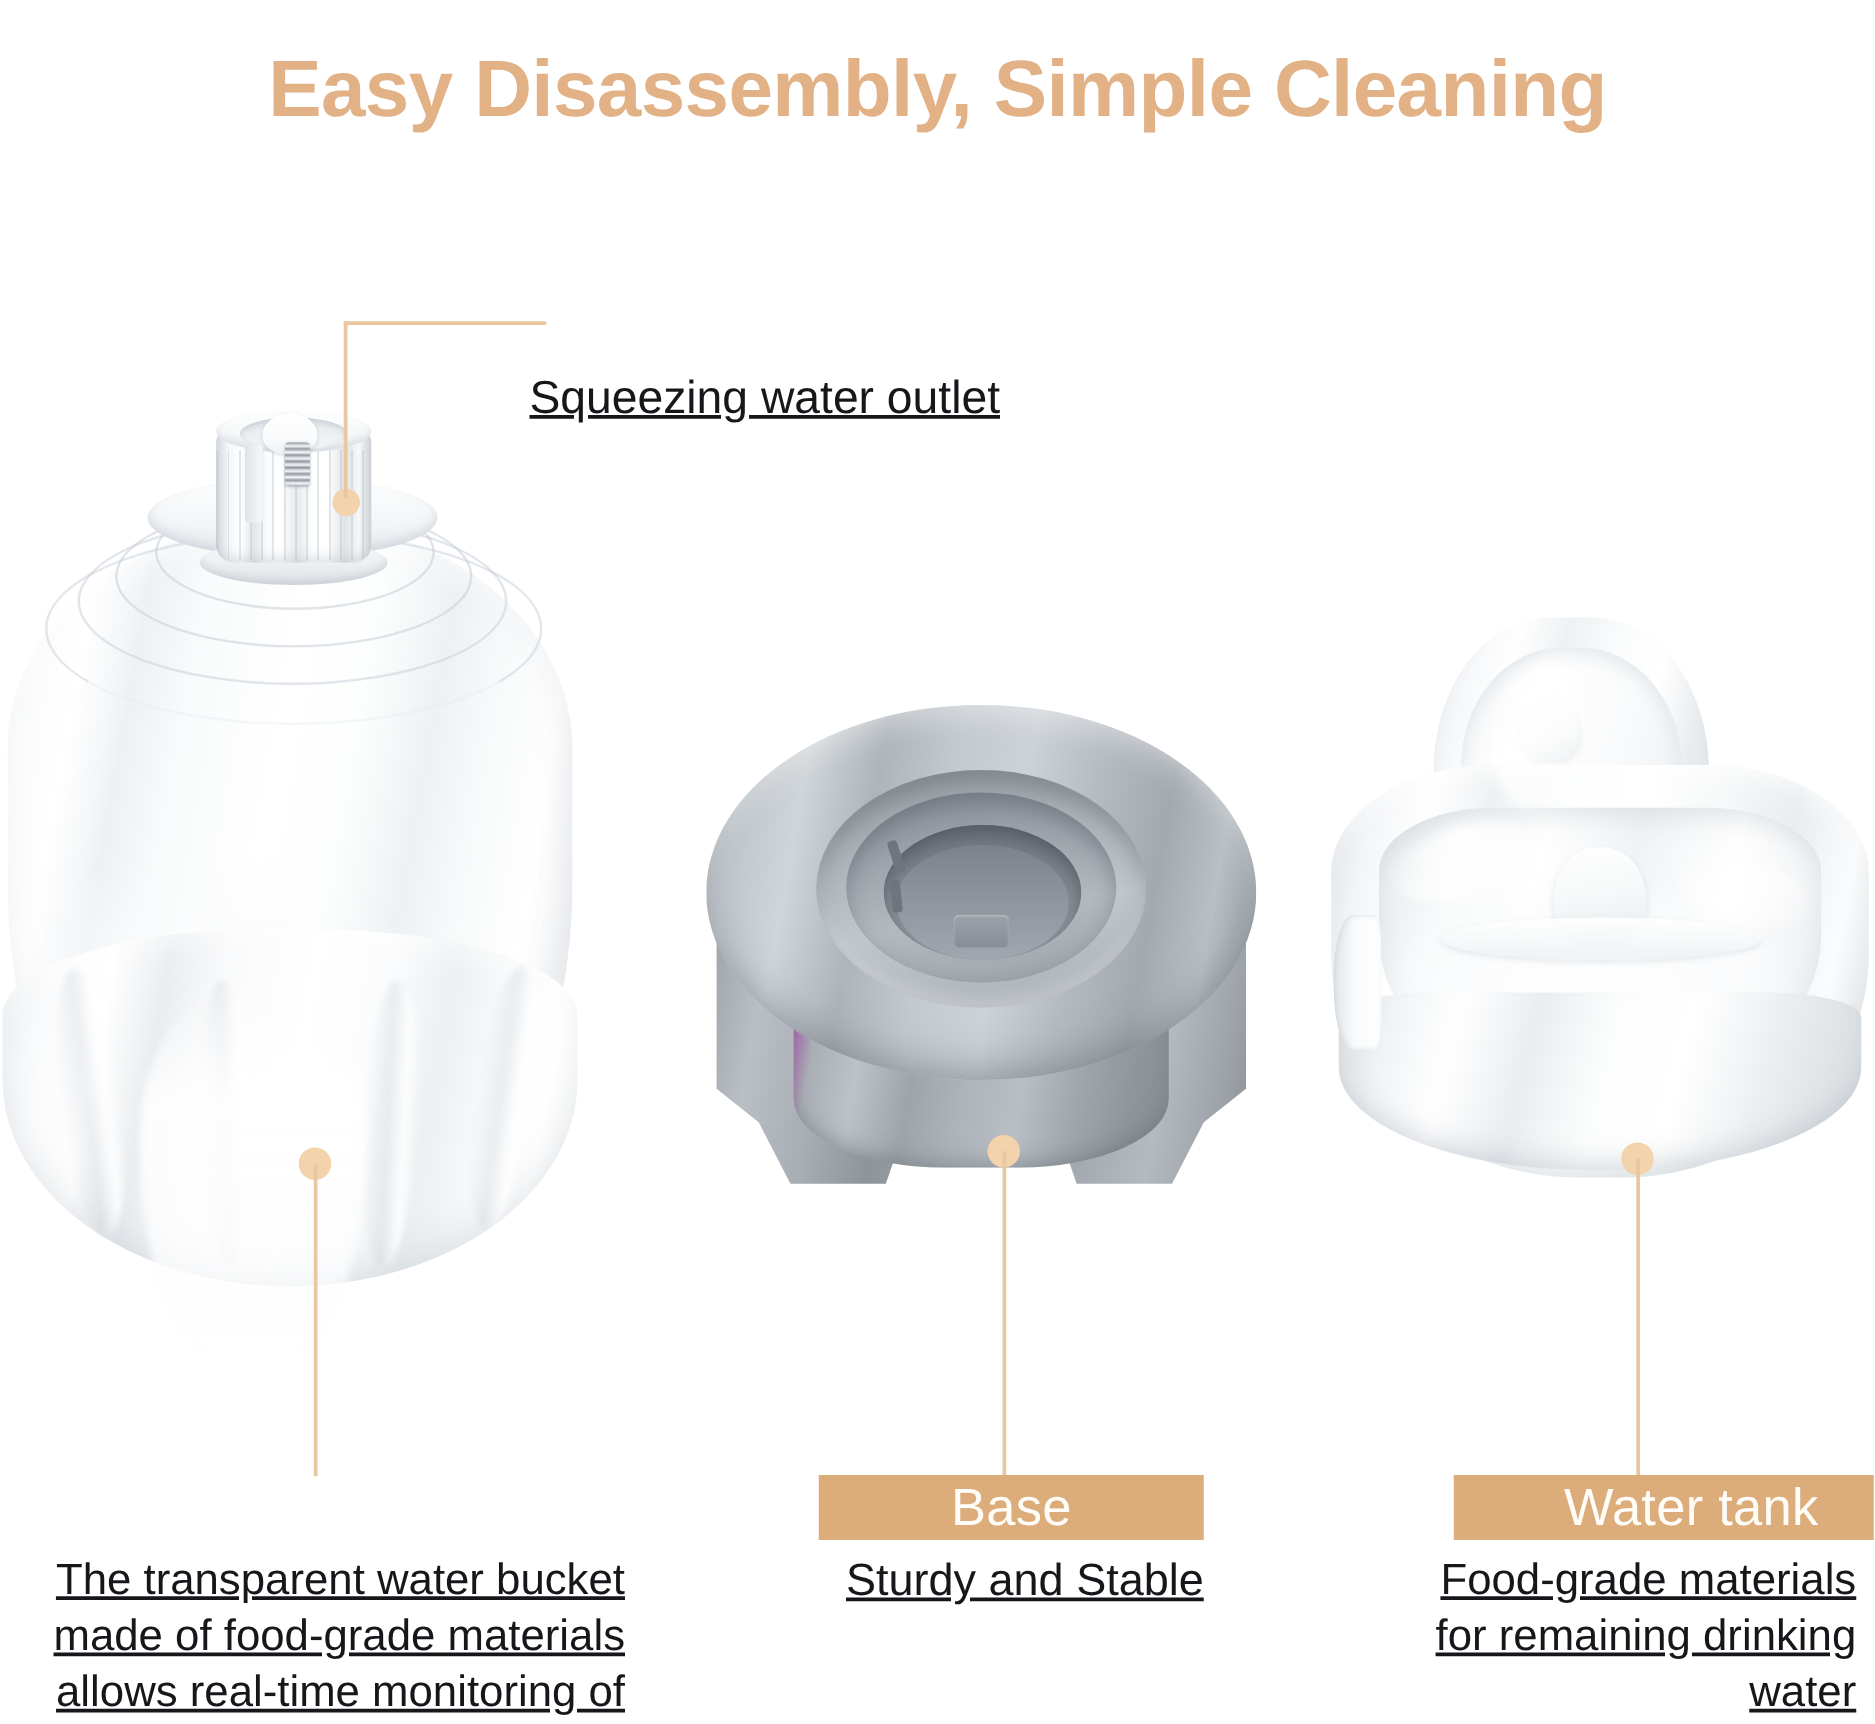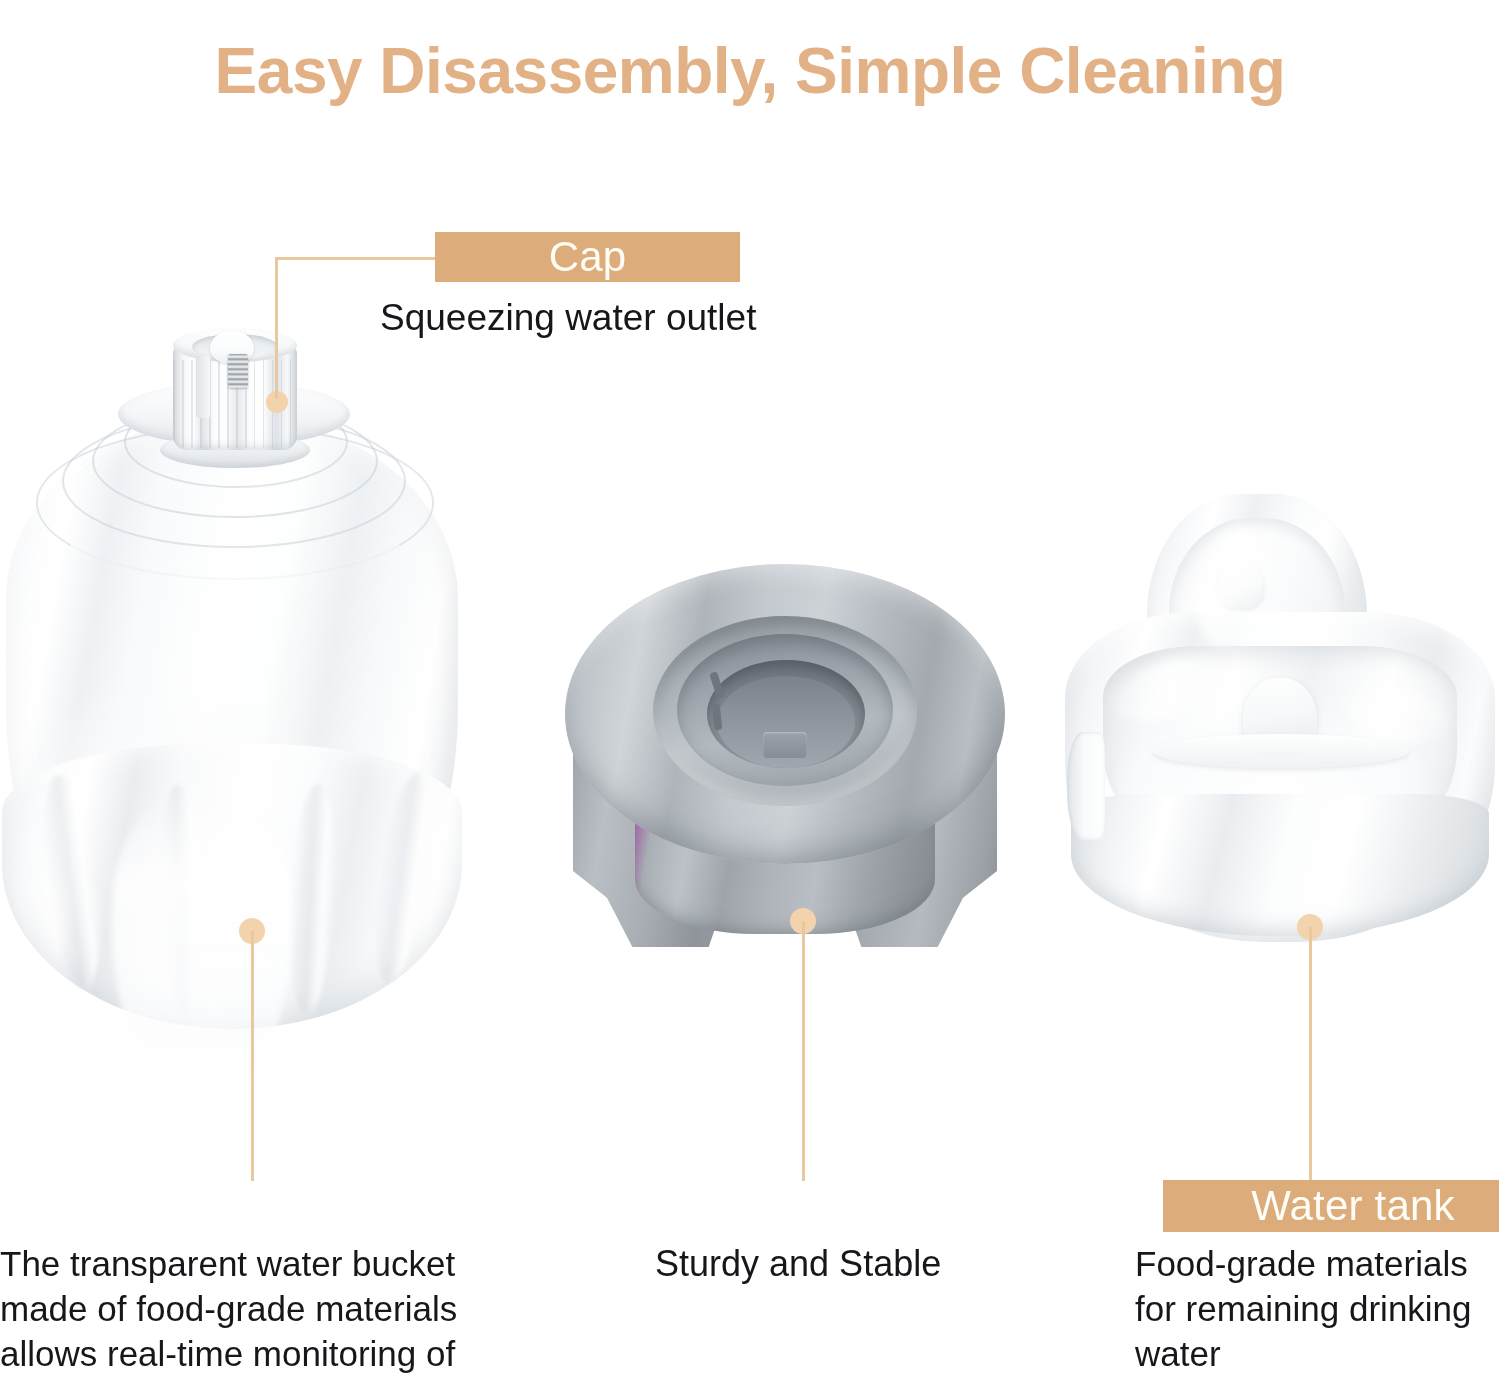--- a/index.html
+++ b/index.html
@@ -52,22 +52,23 @@
   .badge.b-buck  { left: 5px;    top: 1151px; width: 493px; height: 52px; font-size: 40px; }
   .badge.b-base  { left: 655px;  top: 1151px; width: 308px; height: 52px; }
   .badge.b-tank  { left: 1163px; top: 1151px; width: 292px; height: 52px; padding-left: 44px; }
 
   
   .desc {
     position: absolute;
     color: #16171a;
     font-size: 36px;
     line-height: 46px;
-    text-align: left;
+    text-align: right;
     white-space: pre-line;
+    text-decoration: underline;
   }
   .desc.d-cap  { left: 380px;  top: 266px;  width: 420px; font-size: 37px; }
   .desc.d-buck { left: 0px;    top: 1212px; width: 500px; font-size: 35px; line-height: 45px; }
   .desc.d-base { left: 655px;  top: 1212px; width: 308px; }
   .desc.d-tank { left: 1135px; top: 1212px; width: 350px; font-size: 35px; line-height: 45px; }
 
   
   .lead-v {
     position: absolute;
     width: 3px;
@@ -503,23 +504,23 @@
 
   <div class="lead-dot" style="left:239px; top:889px;"></div>
   <div class="lead-v" style="left:251px; top:902px; height:250px;"></div>
 
   <div class="lead-dot" style="left:790px; top:879px;"></div>
   <div class="lead-v" style="left:802px; top:892px; height:260px;"></div>
 
   <div class="lead-dot" style="left:1297px; top:885px;"></div>
   <div class="lead-v" style="left:1309px; top:898px; height:254px;"></div>
 
-  <div class="badge b-cap">Cap</div>
   <div class="desc d-cap">Squeezing water outlet</div>
 
   <div class="desc d-buck">The transparent water bucket made of food-grade materials allows real-time monitoring of remaining water levels</div>
 
+  <div class="badge b-base">Base</div>
   <div class="desc d-base">Sturdy and Stable</div>
 
   <div class="badge b-tank">Water tank</div>
   <div class="desc d-tank">Food-grade materials for remaining drinking water</div>
 
 </div>
 
 </body></html>

